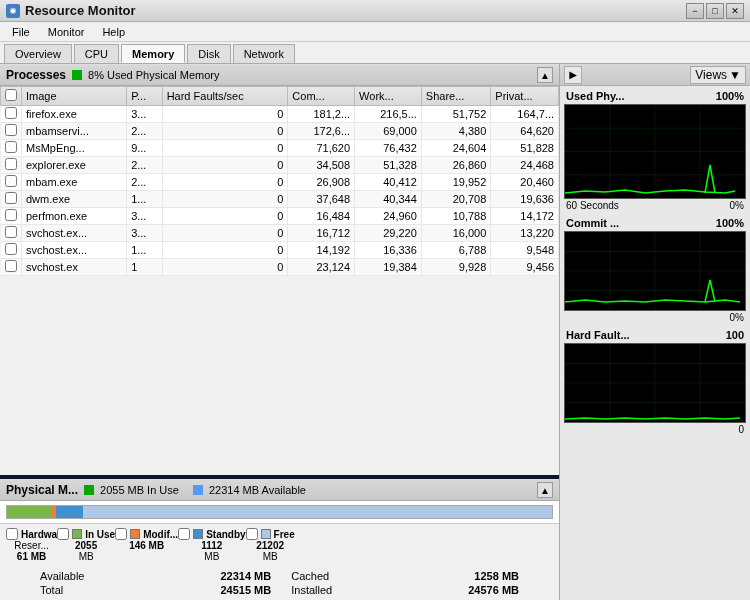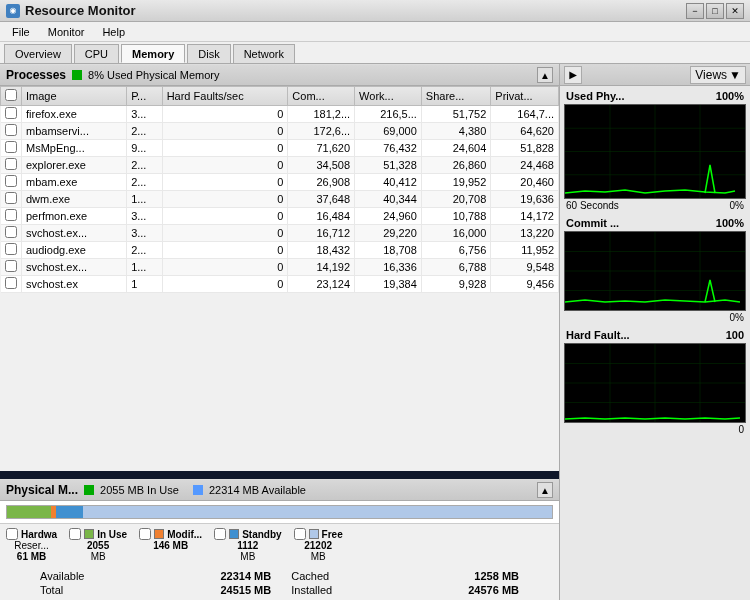--- a/index.html
+++ b/index.html
@@ -122,42 +122,42 @@
       white-space: nowrap;
       overflow: hidden;
       text-overflow: ellipsis;
     }
     .td-right { text-align: right; }
     .cb-col { width: 16px; }
     input[type=checkbox] { width: 12px; height: 12px; }
 
     
     .phys-mem-section {
-      border-top: 8px solid #0f172a;
+      border-top: 4px solid #0f172a;
     }
     .mem-bar-container {
       background: white;
       padding: 4px 6px;
       border-bottom: 1px solid #ccc;
     }
     .mem-bar {
       height: 14px;
       background: #d0d0d0;
       border: 1px solid #aaa;
       display: flex;
       overflow: hidden;
     }
     .mem-bar-inuse { background: #7ab648; height: 100%; }
     .mem-bar-modified { background: #f08030; height: 100%; }
     .mem-bar-standby { background: #4090d0; height: 100%; }
     .mem-bar-free { background: #b0c8e8; height: 100%; }
 
     .mem-legend {
       display: flex;
-      gap: 12px;
+      gap: 0;
       padding: 4px 6px;
       flex-wrap: wrap;
     }
     .mem-legend-item { display: flex; flex-direction: column; align-items: center; font-size: 10px; }
     .legend-header { display: flex; align-items: center; gap: 3px; }
     .legend-box { width: 10px; height: 10px; border: 1px solid #777; }
     .legend-label { font-weight: bold; }
     .legend-value { font-weight: bold; }
 
     .mem-stats {
@@ -376,30 +376,20 @@
       <td>svchost.ex...</td>
       <td>3...</td>
       <td class="td-right">0</td>
       <td class="td-right">16,712</td>
       <td class="td-right">29,220</td>
       <td class="td-right">16,000</td>
       <td class="td-right">13,220</td>
     </tr>
             <tr>
       <td class="cb-col"><input type="checkbox" style=""></td>
-      <td>audiodg.exe</td>
-      <td>2...</td>
-      <td class="td-right">0</td>
-      <td class="td-right">18,432</td>
-      <td class="td-right">18,708</td>
-      <td class="td-right">6,756</td>
-      <td class="td-right">11,952</td>
-    </tr>
-            <tr>
-      <td class="cb-col"><input type="checkbox" style=""></td>
       <td>svchost.ex...</td>
       <td>1...</td>
       <td class="td-right">0</td>
       <td class="td-right">14,192</td>
       <td class="td-right">16,336</td>
       <td class="td-right">6,788</td>
       <td class="td-right">9,548</td>
     </tr>
             <tr>
       <td class="cb-col"><input type="checkbox" style=""></td>

